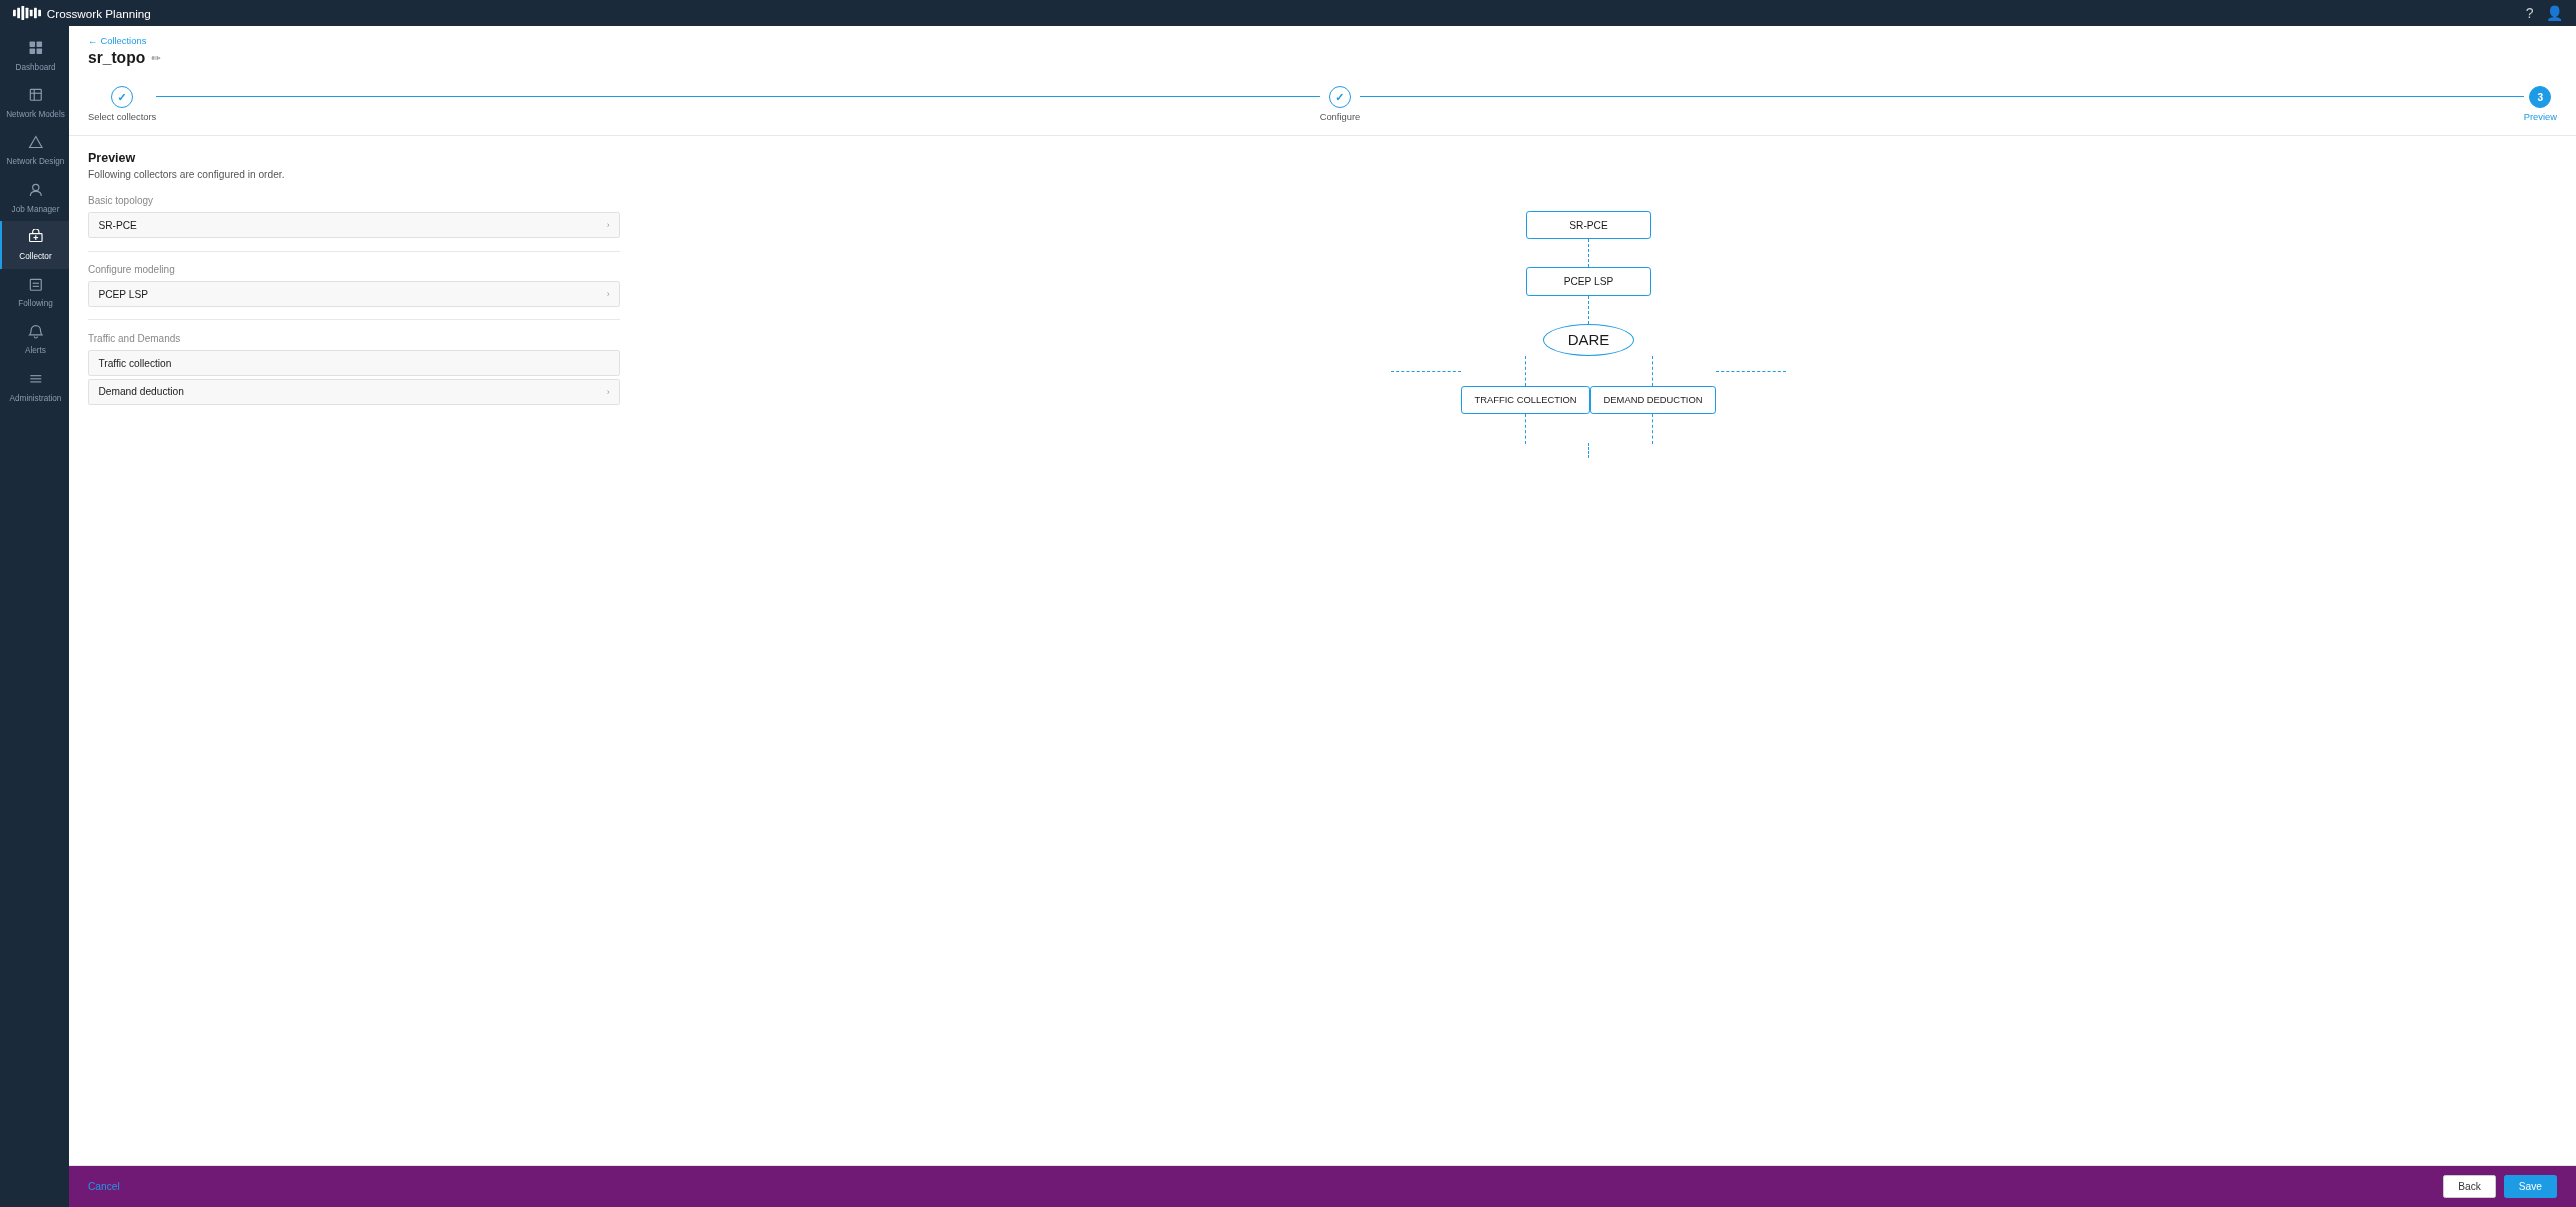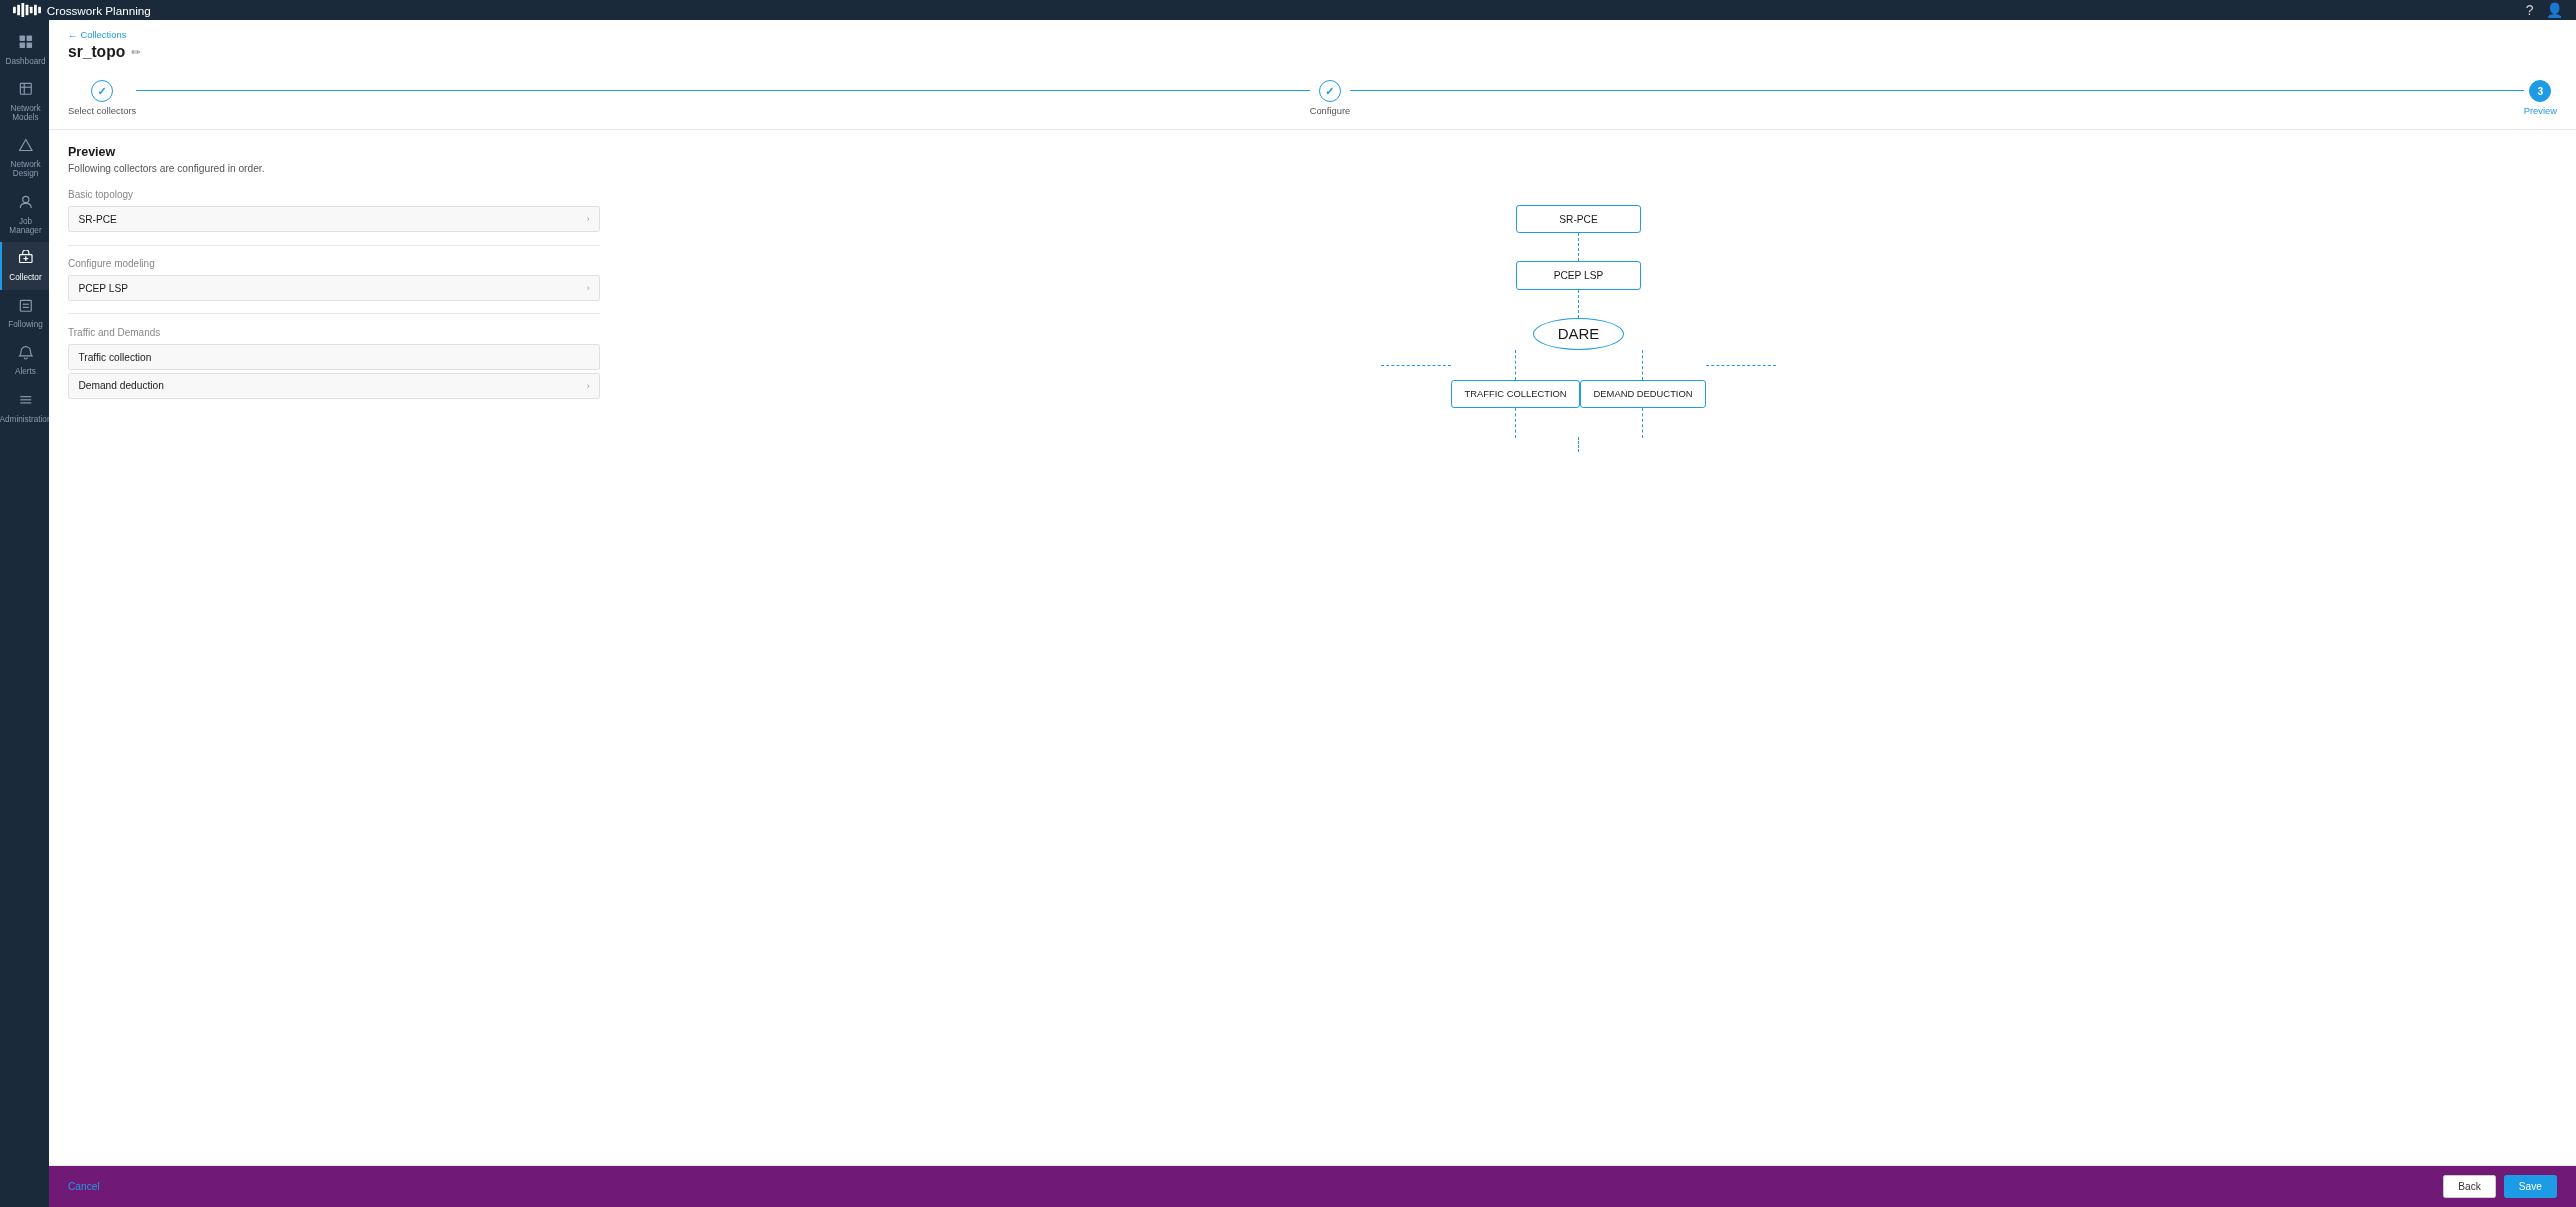--- a/index.html
+++ b/index.html
@@ -5,21 +5,21 @@
     * { box-sizing: border-box; margin: 0; padding: 0; }
     body { font-family: -apple-system, BlinkMacSystemFont, 'Segoe UI', Arial, sans-serif; background: #f5f5f5; display: flex; flex-direction: column; height: 100vh; overflow: hidden; }
 
     
     .topbar {
       background: #1b2a3b;
       color: #fff;
       display: flex;
       align-items: center;
       padding: 0 12.5px;
-      height: 20px;
+      height: 26px;
       flex-shrink: 0;
     }
     .topbar-logo {
       display: flex;
       align-items: center;
       gap: 6.3px;
       font-size: 11.7px;
       font-weight: 500;
     }
     .cisco-logo {
@@ -40,21 +40,21 @@
 
     
     .main-layout {
       display: flex;
       flex: 1;
       overflow: hidden;
     }
 
     
     .sidebar {
-      width: 49px;
+      width: 69px;
       background: #1b2a3b;
       display: flex;
       flex-direction: column;
       align-items: center;
       padding-top: 6.3px;
       flex-shrink: 0;
     }
     .sidebar-item {
       display: flex;
       flex-direction: column;

